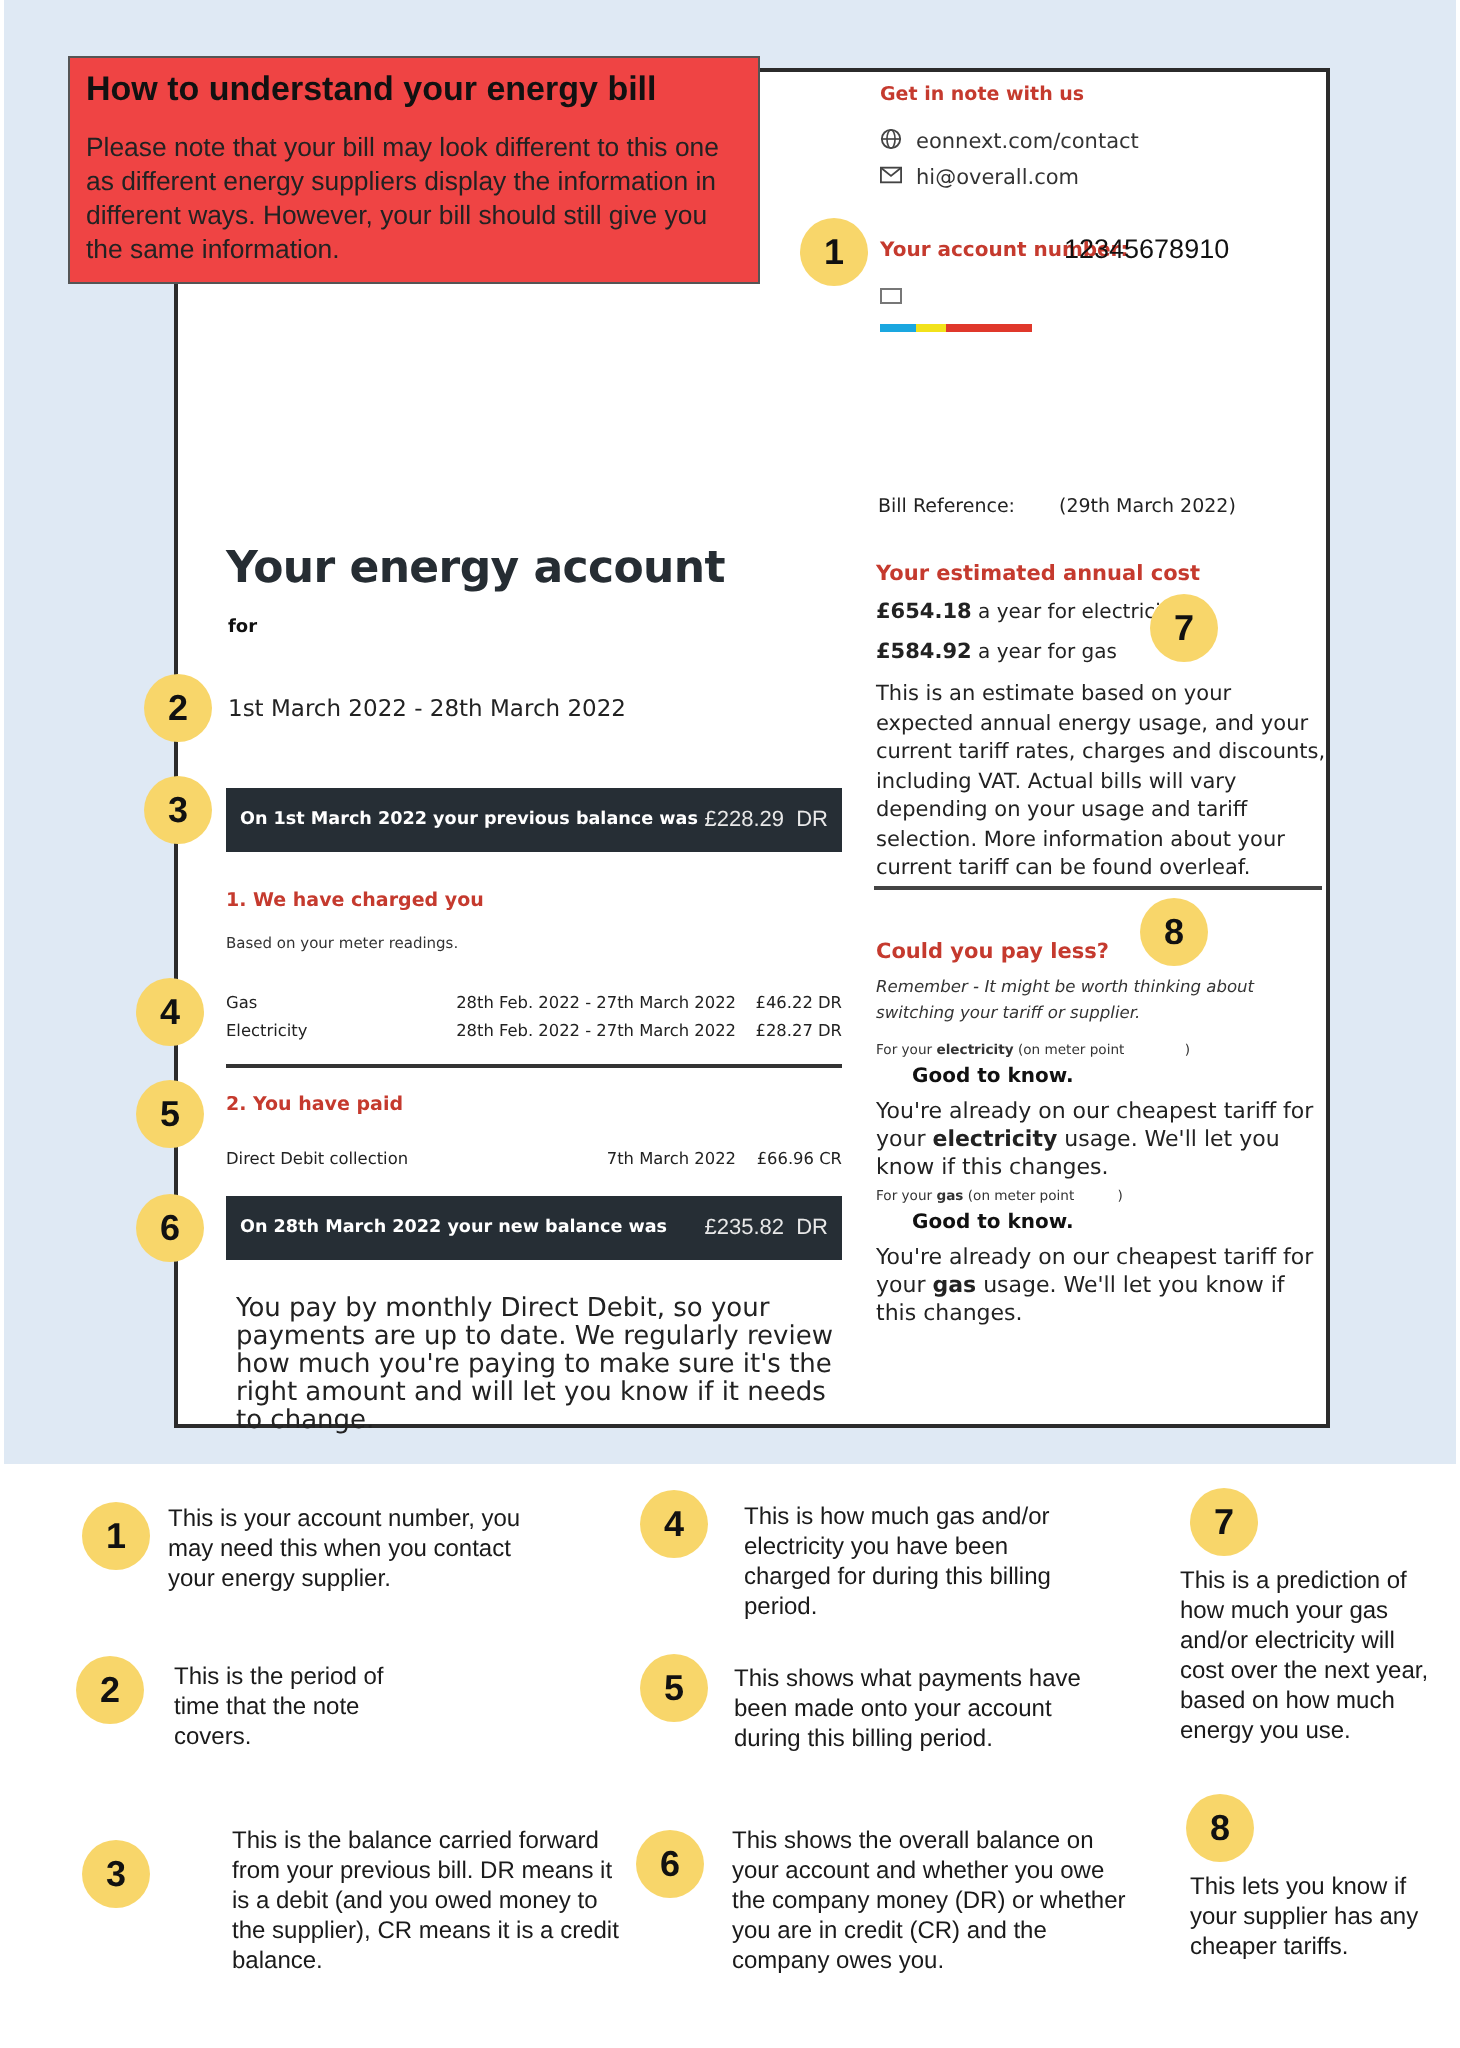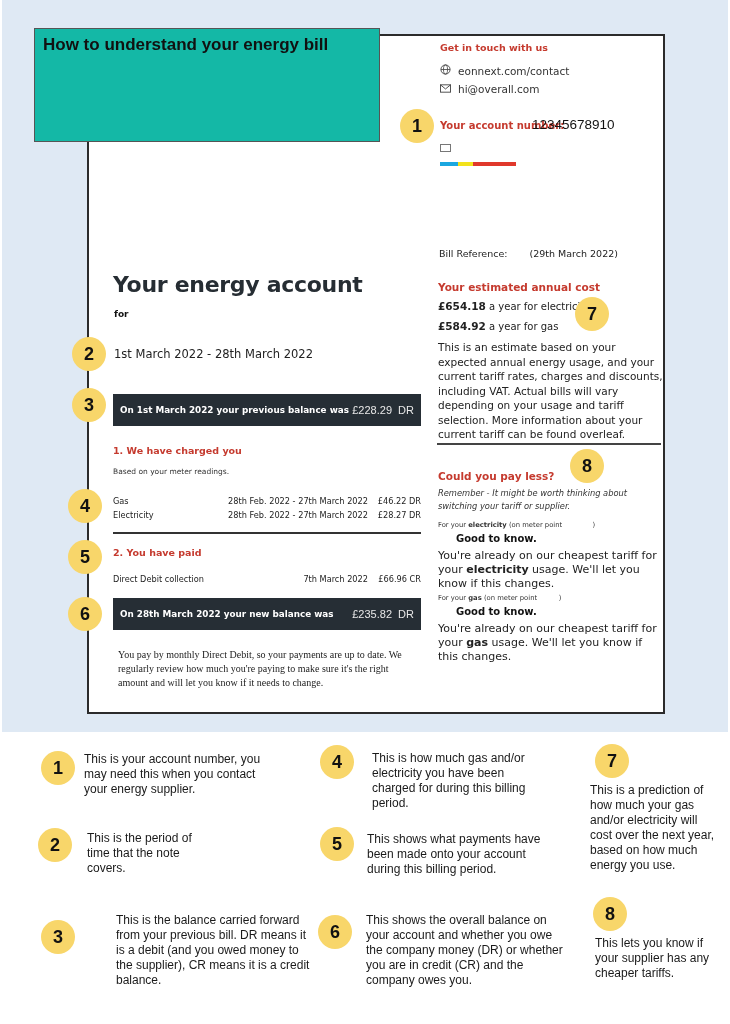--- a/index.html
+++ b/index.html
@@ -3,21 +3,21 @@
 <meta charset="utf-8">
 <style>
   * { box-sizing: border-box; margin: 0; padding: 0; }
   html, body { width: 730px; height: 1024px; background: #ffffff; overflow: hidden; }
   body { position: relative; font-family: "DejaVu Sans", sans-serif; color: #1a1a1a; }
 
   .bg-panel { position: absolute; left: 2px; top: 0; width: 726px; height: 732px; background: #dfe9f4; }
 
   .bill { position: absolute; left: 87px; top: 34px; width: 578px; height: 680px; background: #fff; border: 2px solid #2b2b2b; }
 
-  .intro { position: absolute; left: 34px; top: 28px; width: 346px; height: 114px; background: #14b8a6; border: 1.5px solid #555; padding: 6px 8px; z-index: 3; }
+  .intro { position: absolute; left: 34px; top: 28px; width: 346px; height: 114px; background: #ef4444; border: 1.5px solid #555; padding: 6px 8px; z-index: 3; }
   .intro h1 { font-family: "Liberation Sans", sans-serif; font-size: 17px; font-weight: bold; color: #111; margin-bottom: 10px; }
   .intro p { font-family: "Liberation Sans", sans-serif; font-size: 13.2px; line-height: 17px; color: #222; }
 
   .badge { position: absolute; width: 34px; height: 34px; border-radius: 50%; background: #f8d66a; color: #111; font-family: "Liberation Sans", sans-serif; font-weight: bold; font-size: 18px; display: flex; align-items: center; justify-content: center; z-index: 4; }
 
   .red { color: #c53a2e; }
   .abs { position: absolute; }
 
   .contact-title { left: 440px; top: 42px; font-size: 9.5px; font-weight: bold; }
   .contact-row { left: 440px; font-size: 10.5px; color: #333; display: flex; align-items: center; gap: 7px; }
@@ -52,35 +52,36 @@
   .dark-bar .amt { font-family: "Liberation Sans", sans-serif; font-size: 11px; color: #e8e8e8; }
 
   .sec-title { left: 113px; font-size: 9.5px; font-weight: bold; }
   .small { left: 113px; font-size: 7.5px; color: #333; }
   .row { left: 113px; width: 308px; font-size: 8.2px; color: #222; display: flex; }
   .row .c1 { flex: 1; }
   .row .c2 { width: 140px; text-align: right; }
   .row .c3 { width: 53px; text-align: right; }
   .hr { left: 113px; top: 532px; width: 308px; height: 1.5px; background: #333; }
 
-  .dd-para { left: 118px; top: 648px; width: 300px; font-size: 10px; line-height: 14px; color: #222; font-family: Liberation Serif, serif; }
+  .dd-para { left: 118px; top: 648px; width: 300px; font-size: 13px; line-height: 14px; color: #222; }
 
   .exp { position: absolute; font-family: "Liberation Sans", sans-serif; font-size: 12px; line-height: 15px; color: #1a1a1a; }
 </style>
 </head>
 <body>
 
 <div class="bg-panel"></div>
 <div class="bill"></div>
 
 <div class="intro">
   <h1>How to understand your energy bill</h1>
-</div>
-
-<div class="abs contact-title red">Get in touch with us</div>
+  <p>Please note that your bill may look different to this one as different energy suppliers display the information in different ways. However, your bill should still give you the same information.</p>
+</div>
+
+<div class="abs contact-title red">Get in note with us</div>
 <div class="abs contact-row" style="top:64px;">
   <span>
     <svg width="11" height="11" viewBox="0 0 12 12">
         <circle cx="6" cy="6" r="5" fill="none" stroke="#444" stroke-width="1"></circle>
         <ellipse cx="6" cy="6" rx="2.2" ry="5" fill="none" stroke="#444" stroke-width="0.9"></ellipse>
         <line x1="1" y1="6" x2="11" y2="6" stroke="#444" stroke-width="0.9"></line>
       </svg>
   </span>
   <span>eonnext.com/contact</span>
 </div>

